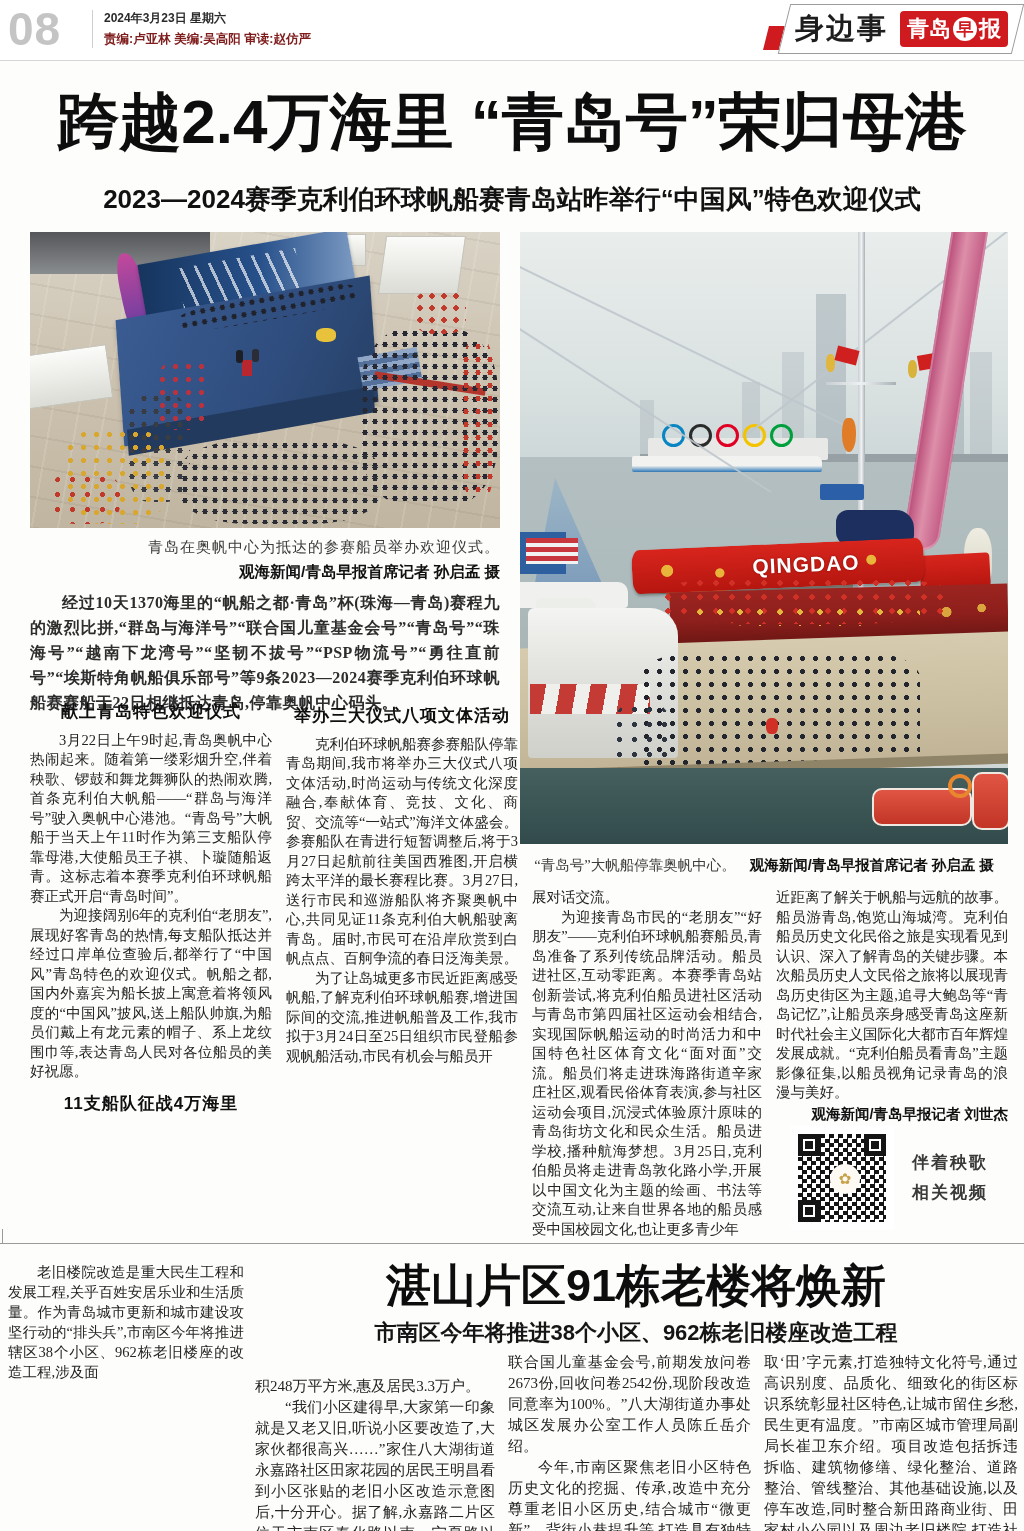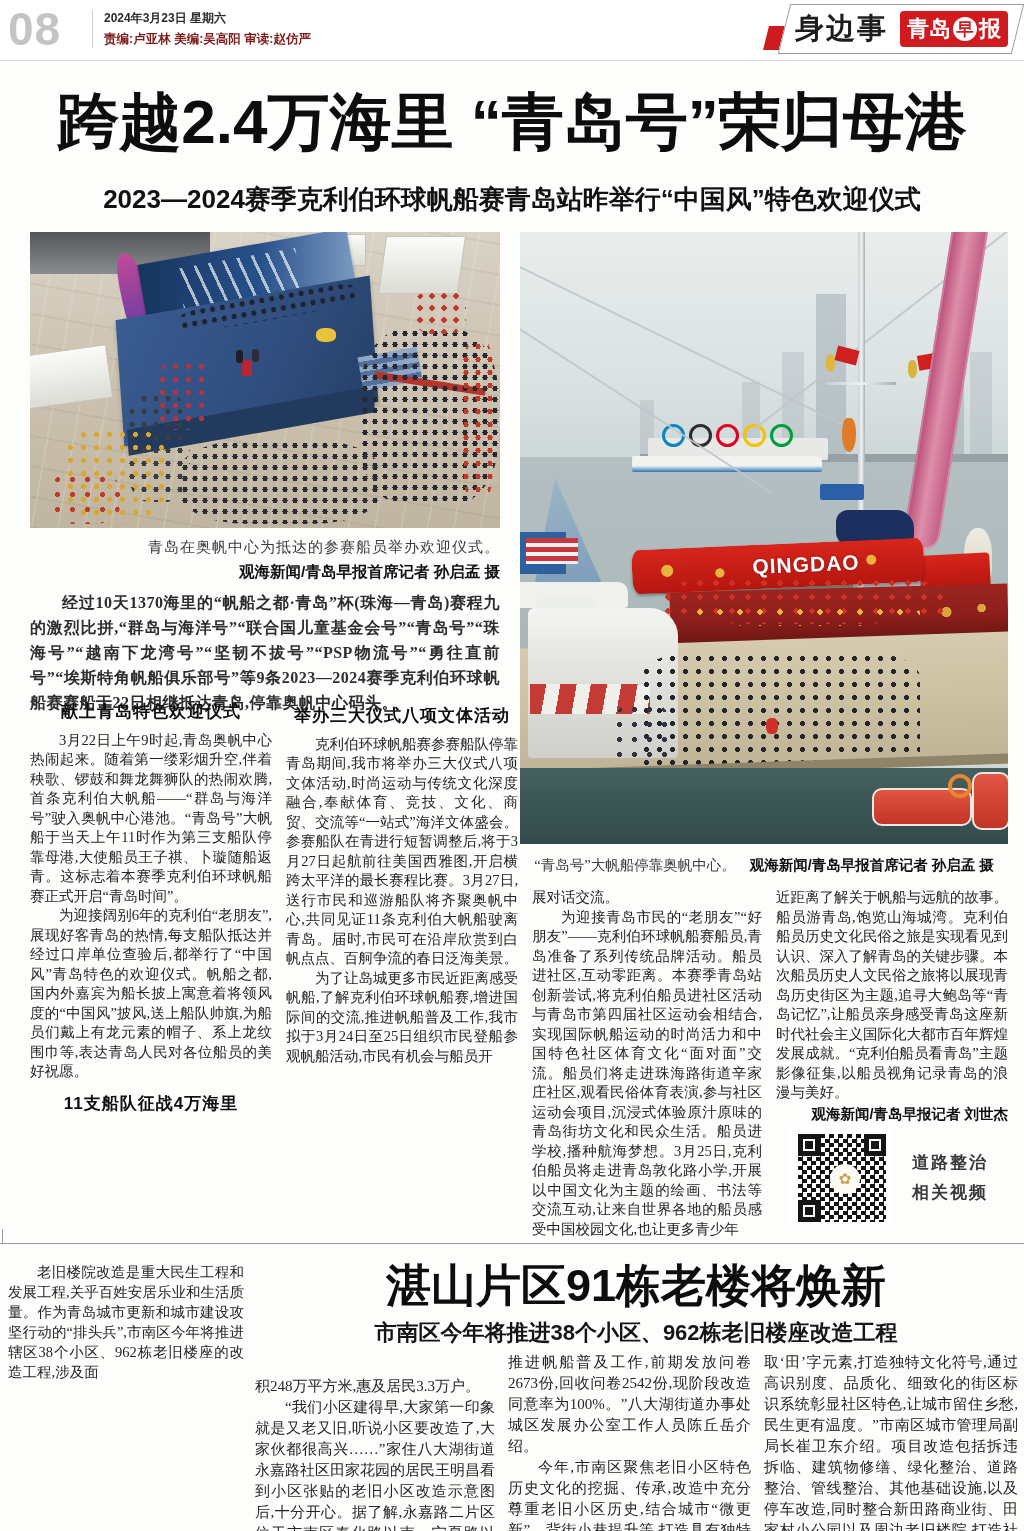--- a/index.html
+++ b/index.html
@@ -303,41 +303,41 @@
 
 <div class="qrwrap">
   <div class="qr">
     <div class="qr-pat"></div>
     <div class="finder" style="left:4px;top:4px;"></div>
     <div class="finder" style="right:4px;top:4px;"></div>
     <div class="finder" style="left:4px;bottom:4px;"></div>
     <div class="qr-center">✿</div>
   </div>
   <div class="qr-label">
-    <div>道路整治</div>
+    <div>伴着秧歌</div>
     <div>相关视频</div>
   </div>
 </div>
 
 <div class="midrule"></div>
 <div class="midrule-tick"></div>
 
 <div class="bcol bcolL">
   <p>老旧楼院改造是重大民生工程和发展工程,关乎百姓安居乐业和生活质量。作为青岛城市更新和城市建设攻坚行动的“排头兵”,市南区今年将推进辖区38个小区、962栋老旧楼座的改造工程,涉及面</p>
 </div>
 
 <div class="bheadline">湛山片区91栋老楼将焕新</div>
 <div class="bsubhead">市南区今年将推进38个小区、962栋老旧楼座改造工程</div>
 
 <div class="bcol bcolA">
   <p class="cont">积248万平方米,惠及居民3.3万户。</p>
   <p>“我们小区建得早,大家第一印象就是又老又旧,听说小区要改造了,大家伙都很高兴……”家住八大湖街道永嘉路社区田家花园的居民王明昌看到小区张贴的老旧小区改造示意图后,十分开心。据了解,永嘉路二片区位于市南区奉化路以南、宁夏路以北、绍兴路以东、仙居路以西,共63栋楼、3088户居民。“经过前期发放改造项目居民意愿征求调查问卷,该片</p>
 </div>
 
 <div class="bcol bcolB">
-  <p class="cont">推进帆船普及工作,前期发放问卷2673份,回收问卷2542份,现阶段改造同意率为100%。”八大湖街道办事处城区发展办公室工作人员陈丘岳介绍。</p>
+  <p class="cont">联合国儿童基金会号,前期发放问卷2673份,回收问卷2542份,现阶段改造同意率为100%。”八大湖街道办事处城区发展办公室工作人员陈丘岳介绍。</p>
   <p>今年,市南区聚焦老旧小区特色历史文化的挖掘、传承,改造中充分尊重老旧小区历史,结合城市“微更新”、背街小巷提升等,打造具有独特市南韵味的项目,永嘉路二片区便是其中的代表项目。“注重挖掘田家村历史文化特色,提</p>
 </div>
 
 <div class="bcol bcolC">
   <p class="cont">取‘田’字元素,打造独特文化符号,通过高识别度、品质化、细致化的街区标识系统彰显社区特色,让城市留住乡愁,民生更有温度。”市南区城市管理局副局长崔卫东介绍。项目改造包括拆违拆临、建筑物修缮、绿化整治、道路整治、管线整治、其他基础设施,以及停车改造,同时整合新田路商业街、田家村小公园以及周边老旧楼院,打造社区便民“15分钟生活圈”。</p>
 
 </div>
 
 </body></html>

